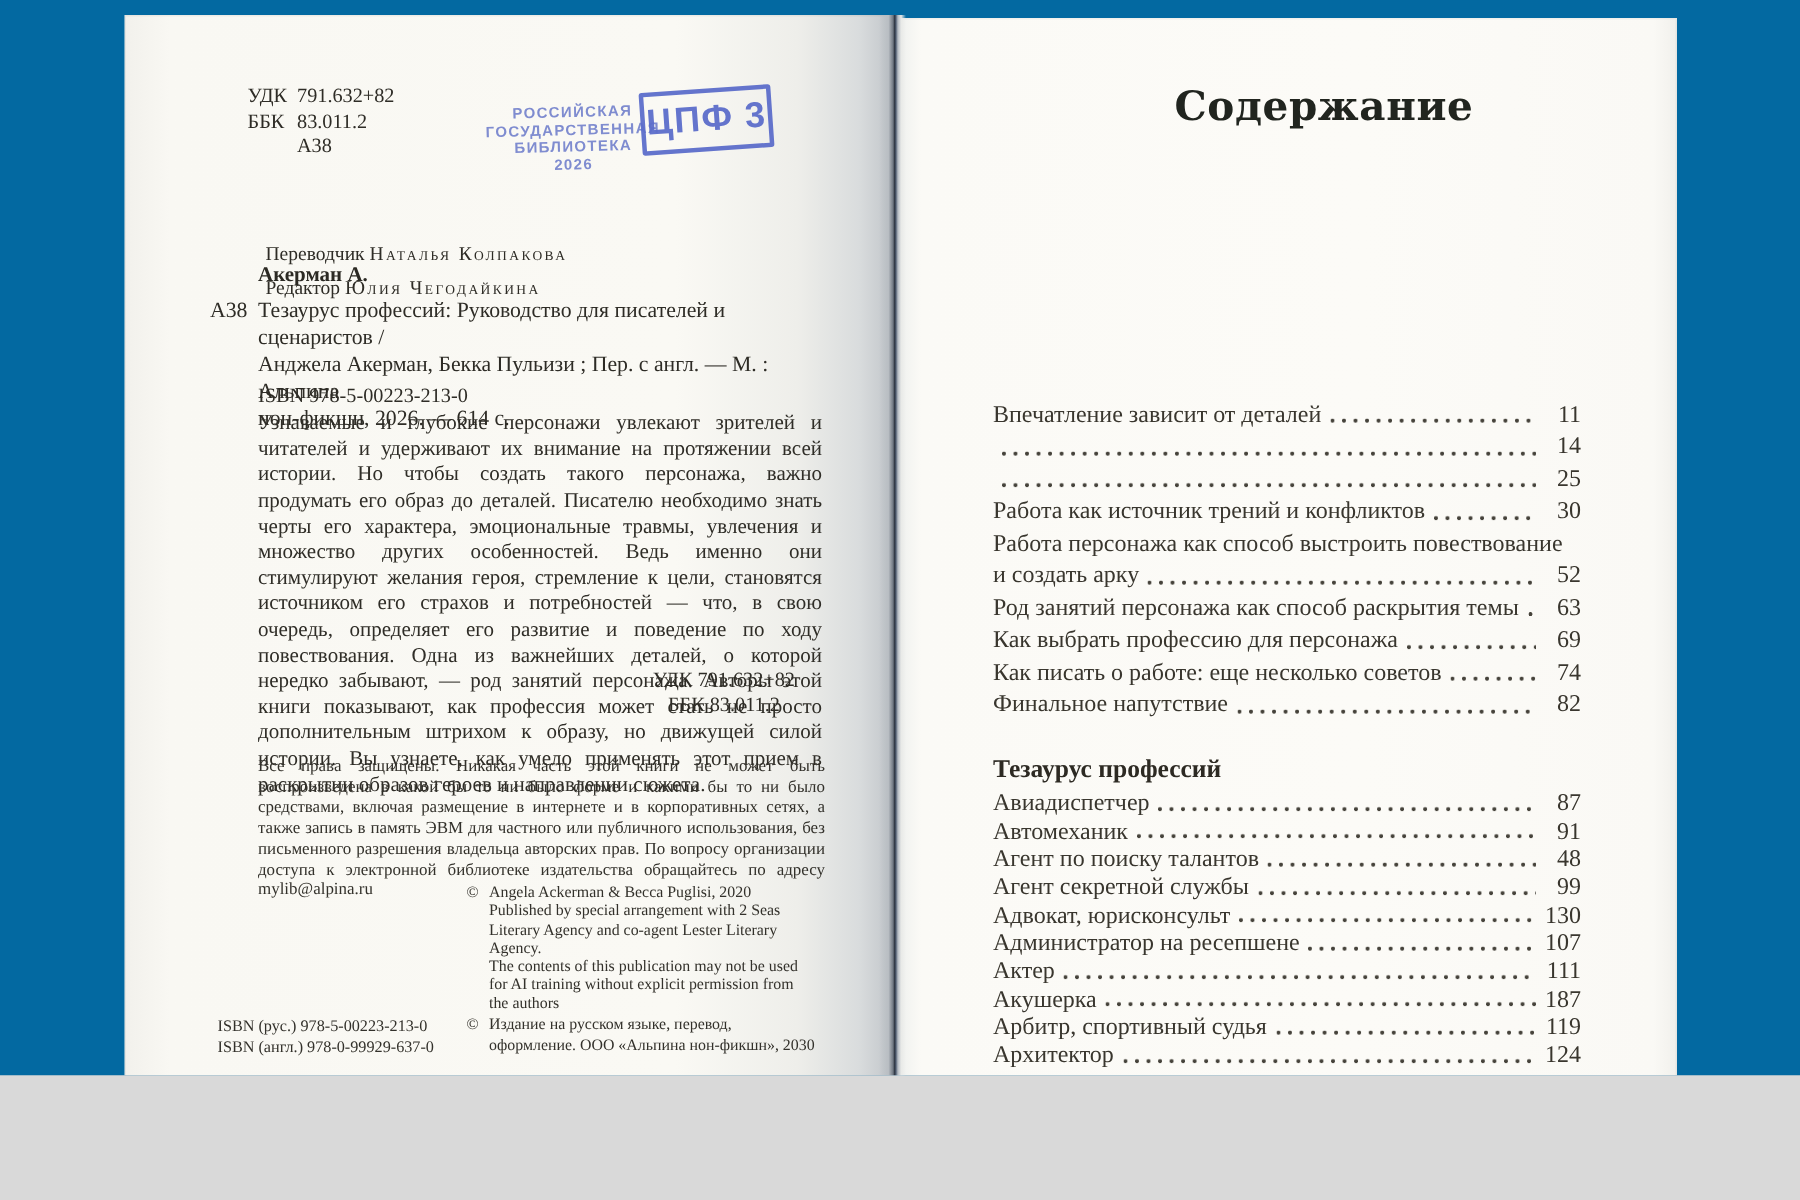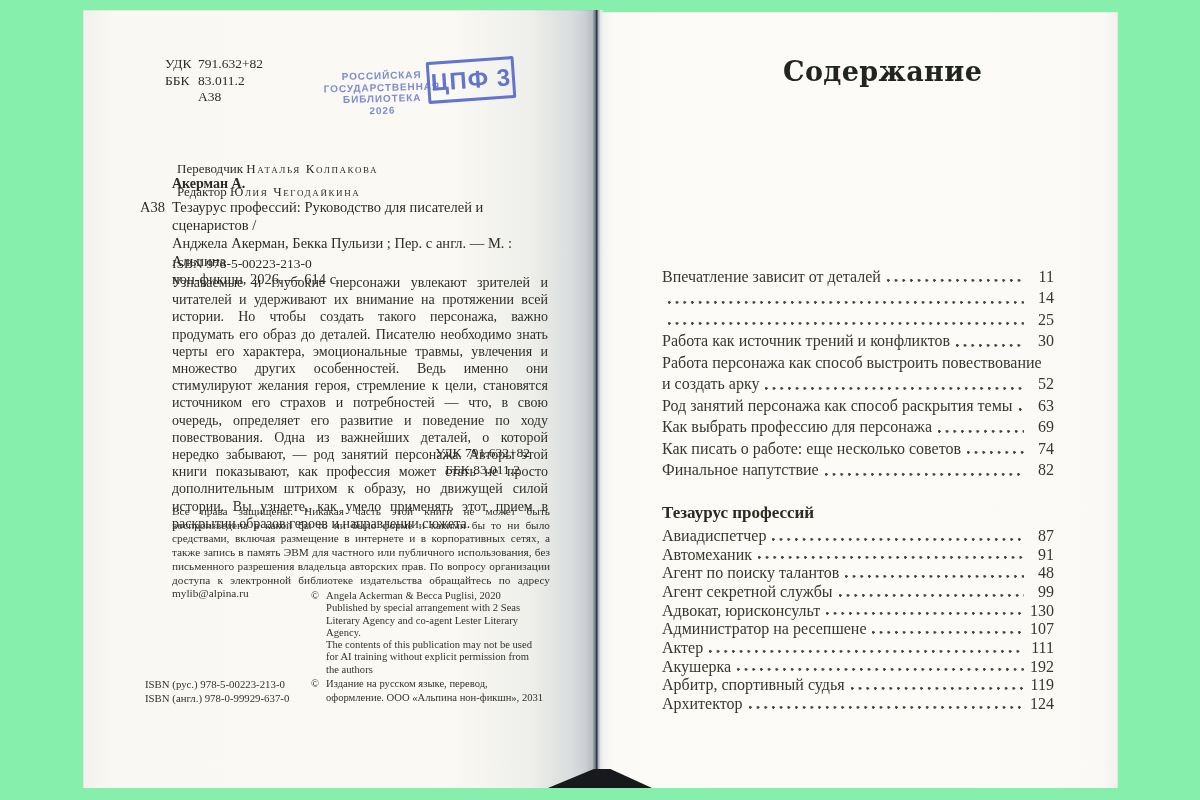--- a/index.html
+++ b/index.html
@@ -1,16 +1,16 @@
 <!DOCTYPE html>
 <html><head>
 <meta charset="utf-8">
 <style>
   html,body{margin:0;padding:0;background:#d9d9d9;}
-  .stage{position:relative;width:1200px;height:800px;background:#86efac;overflow:hidden;
+  .stage{position:relative;width:1200px;height:717px;background:#0369a1;overflow:hidden;
          font-family:"Liberation Serif",serif;color:#33312b;}
   
   .page{position:absolute;top:10px;height:778px;}
   .page-left{left:83px;width:510px;
     background:linear-gradient(to right,#f2f1ec 0%,#f9f8f3 6%,#faf9f4 72%,#eeeeea 88%,#d9dcdd 96%,#c3c7cb 100%);
     box-shadow:inset 1px 1px 0 rgba(0,0,0,.05);}
   .page-right{left:593px;top:12px;height:776px;width:525px;
     background:linear-gradient(to right,#dfe2e2 0%,#eef0ee 1%,#fbfaf6 4%,#fcfbf7 60%,#faf9f5 97%,#f1f0ec 100%);
     box-shadow:inset -1px 1px 0 rgba(0,0,0,.04);}
   .spine{position:absolute;left:586px;top:10px;width:18px;height:778px;
@@ -132,21 +132,21 @@
 Literary Agency and co-agent Lester Literary
 Agency.
 The contents of this publication may not be used
 for AI training without explicit permission from
 the authors</span>
     </div>
 
     <div class="abs copy copy-ru">
       <span class="sym">©</span>
       <span class="txt">Издание на русском языке, перевод,
-оформление. ООО «Альпина нон-фикшн», 2031</span>
+оформление. ООО «Альпина нон-фикшн», 2030</span>
     </div>
 
     <div class="abs isbn-bot">ISBN (рус.) 978-5-00223-213-0
 ISBN (англ.) 978-0-99929-637-0</div>
   </div>
 
   <div class="page page-right">
 
     <div class="r-abs contents-title">Содержание</div>
 
@@ -233,21 +233,21 @@
         <span class="num">107</span>
       </div>
       <div class="toc-row">
         <span class="lbl">Актер</span>
         <span class="dots"></span>
         <span class="num">111</span>
       </div>
       <div class="toc-row">
         <span class="lbl">Акушерка</span>
         <span class="dots"></span>
-        <span class="num">192</span>
+        <span class="num">187</span>
       </div>
       <div class="toc-row">
         <span class="lbl">Арбитр, спортивный судья</span>
         <span class="dots"></span>
         <span class="num">119</span>
       </div>
       <div class="toc-row">
         <span class="lbl">Архитектор</span>
         <span class="dots"></span>
         <span class="num">124</span>

